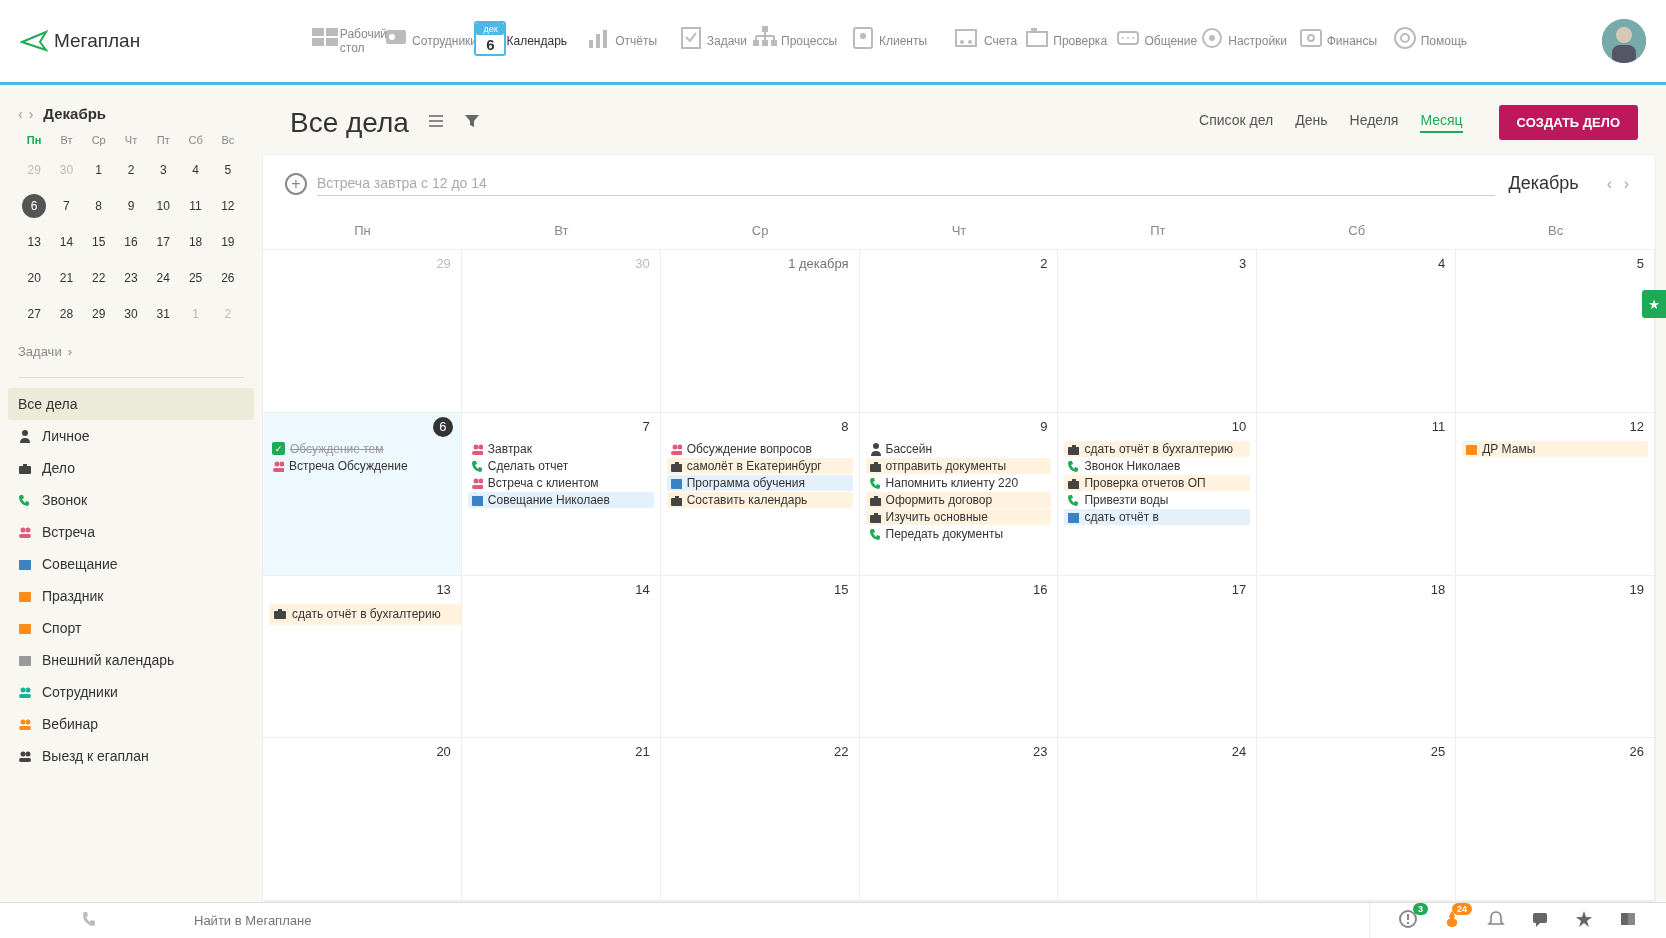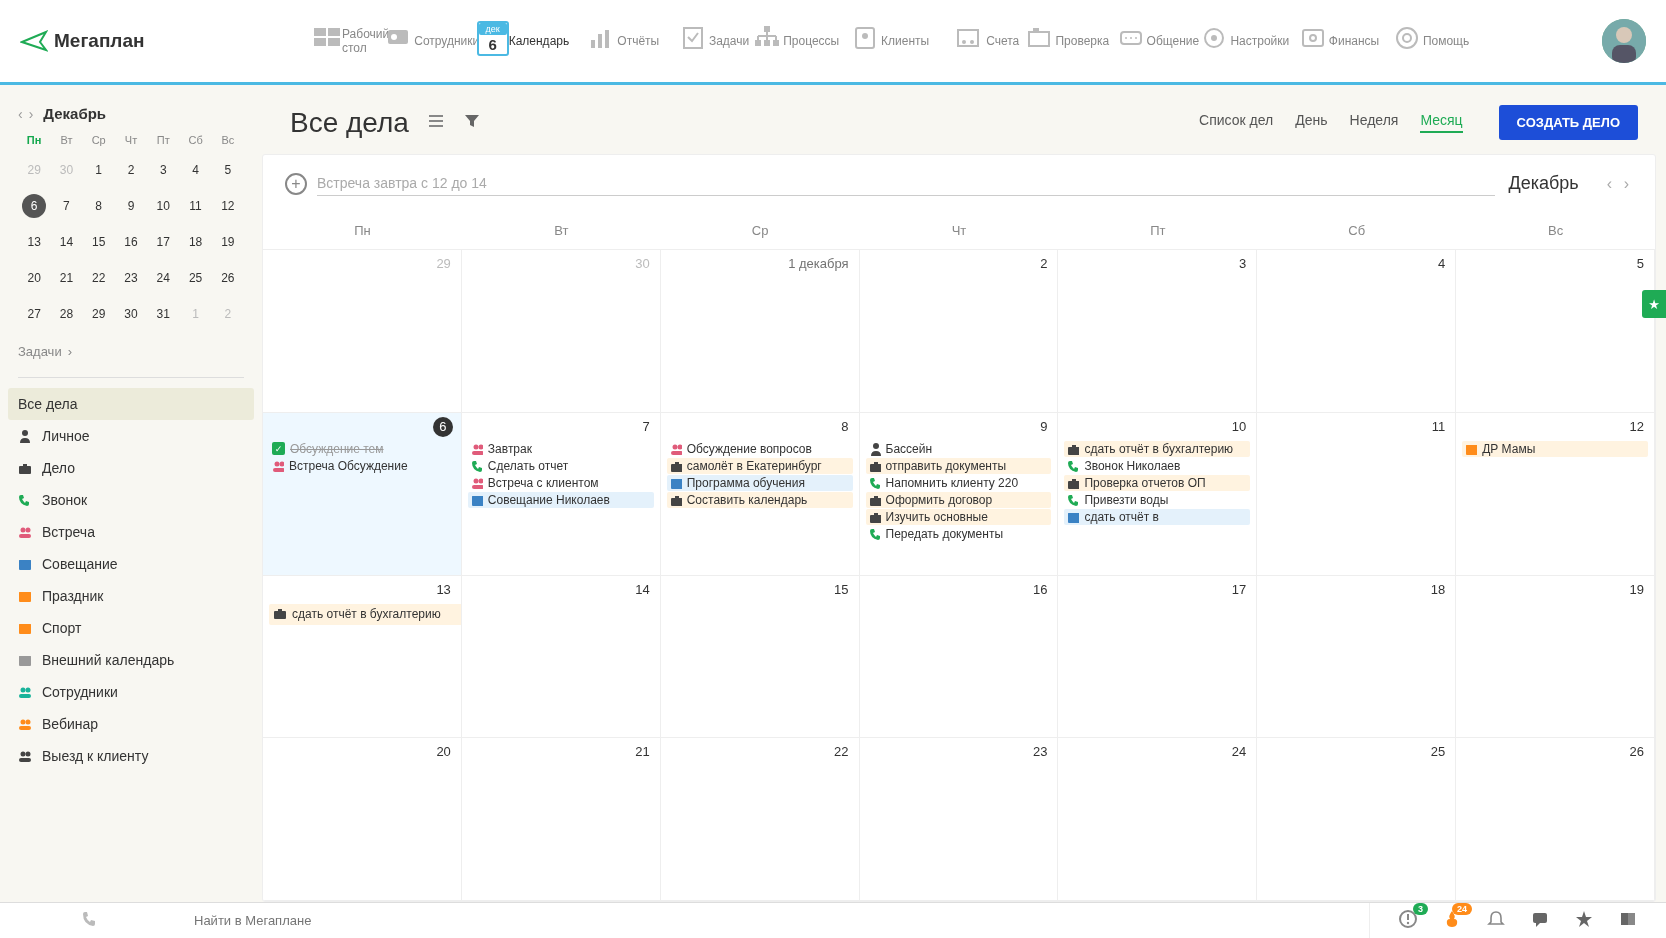--- a/index.html
+++ b/index.html
@@ -1,20 +1,20 @@
 <!DOCTYPE html>
 <html><head>
 <meta charset="utf-8">
 <style>
 * { box-sizing: border-box; margin: 0; padding: 0; }
 body { font-family: Arial, Helvetica, sans-serif; font-size: 13px; color: #333; background: #fff; overflow: hidden; }
 
 
 .header { display: flex; align-items: center; height: 85px; border-bottom: 3px solid #4bb9e3; padding: 0 20px; }
-.logo { display: flex; align-items: center; font-weight: bold; font-size: 19px; color: #333; margin-right: 40px; text-align: center; }
+.logo { display: flex; align-items: center; font-weight: normal; font-size: 19px; color: #333; margin-right: 40px; text-align: center; }
 .logo svg { margin-right: 6px; }
 .nav { display: flex; flex: 1; justify-content: center; gap: 18px; }
 .nav-item { display: flex; flex-direction: row; align-items: center; justify-content: flex-end; cursor: pointer; color: #888; font-size: 12px; width: 72px; }
 .nav-item .nav-icon { width: 36px; height: 36px; display: flex; align-items: center; justify-content: center; margin-bottom: 6px; }
 .nav-item.active { color: #333; }
 .cal-badge { background:#4bb9e3; color:#fff; font-size:9px; padding:1px 4px; border-radius:2px; }
 .cal-box { width:32px; border:2px solid #4bb9e3; border-radius:3px; text-align:center; }
 .cal-box .num { font-size:15px; font-weight:bold; color:#333; padding:1px 0; }
 .avatar { width:44px; height:44px; border-radius:50%; background:#6a8; margin-left:auto; overflow:hidden; }
 
@@ -42,21 +42,21 @@
 .cat-item .dot { width:14px; height:14px; display:flex; align-items:center; justify-content:center; }
 
 
 .toolbar { display:flex; align-items:center; padding:20px 28px 14px 28px; gap:18px; }
 .toolbar h1 { font-size:28px; font-weight:normal; color:#333; }
 .toolbar .ticon { color:#888; cursor:pointer; }
 .toolbar .spacer { flex:1; }
 .views { display:flex; gap:22px; font-size:14px; color:#555; }
 .views span { cursor:pointer; padding-bottom:3px; }
 .views span.active { color:#1fab55; border-bottom:2px solid #1fab55; }
-.create-btn { background:#1d4ed8; color:#fff; border:none; padding:10px 18px; font-size:13px; font-weight:bold; border-radius:3px; cursor:pointer; margin-left:18px; }
+.create-btn { background:#be185d; color:#fff; border:none; padding:10px 18px; font-size:13px; font-weight:bold; border-radius:3px; cursor:pointer; margin-left:18px; }
 
 
 .panel { background:#fff; margin:0 10px 0 0; flex:1; border-radius:3px; display:flex; flex-direction:column; overflow:hidden; border:1px solid #eee;}
 .panel-top { display:flex; align-items:center; padding:16px 22px; gap:14px; }
 .quick { display:flex; align-items:center; gap:10px; flex:1; }
 .quick .plus { width:22px; height:22px; border:2px solid #888; border-radius:50%; display:flex; align-items:center; justify-content:center; color:#888; font-size:16px; cursor:pointer; }
 .quick input { border:none; outline:none; font-size:14px; flex:1; color:#333; border-bottom:1px solid #ccc; padding:4px 0;}
 .quick input::placeholder { color:#aaa; }
 .panel-month { font-size:18px; color:#333; margin-right:10px; }
 .panel-nav span { color:#aaa; cursor:pointer; font-size:16px; padding:0 4px; }
@@ -398,21 +398,21 @@
           <span>Вебинар</span>
         </div>
         <div class="cat-item">
           <span class="dot c-dark">
             <svg width="14" height="14">
               <circle cx="5" cy="5" r="2.5" fill="currentColor"></circle>
               <circle cx="10" cy="5" r="2.5" fill="currentColor"></circle>
               <rect x="1" y="9" width="12" height="4" rx="2" fill="currentColor"></rect>
             </svg>
           </span>
-          <span>Выезд к клиенту</span>
+          <span>Выезд к егаплан</span>
         </div>
       </div>
   </div>
 
   <div class="content">
     <div class="toolbar">
       <h1>Все дела</h1>
       <span class="ticon">
         <svg width="18" height="18">
             <rect x="2" y="3" width="14" height="2" fill="#888"></rect>

